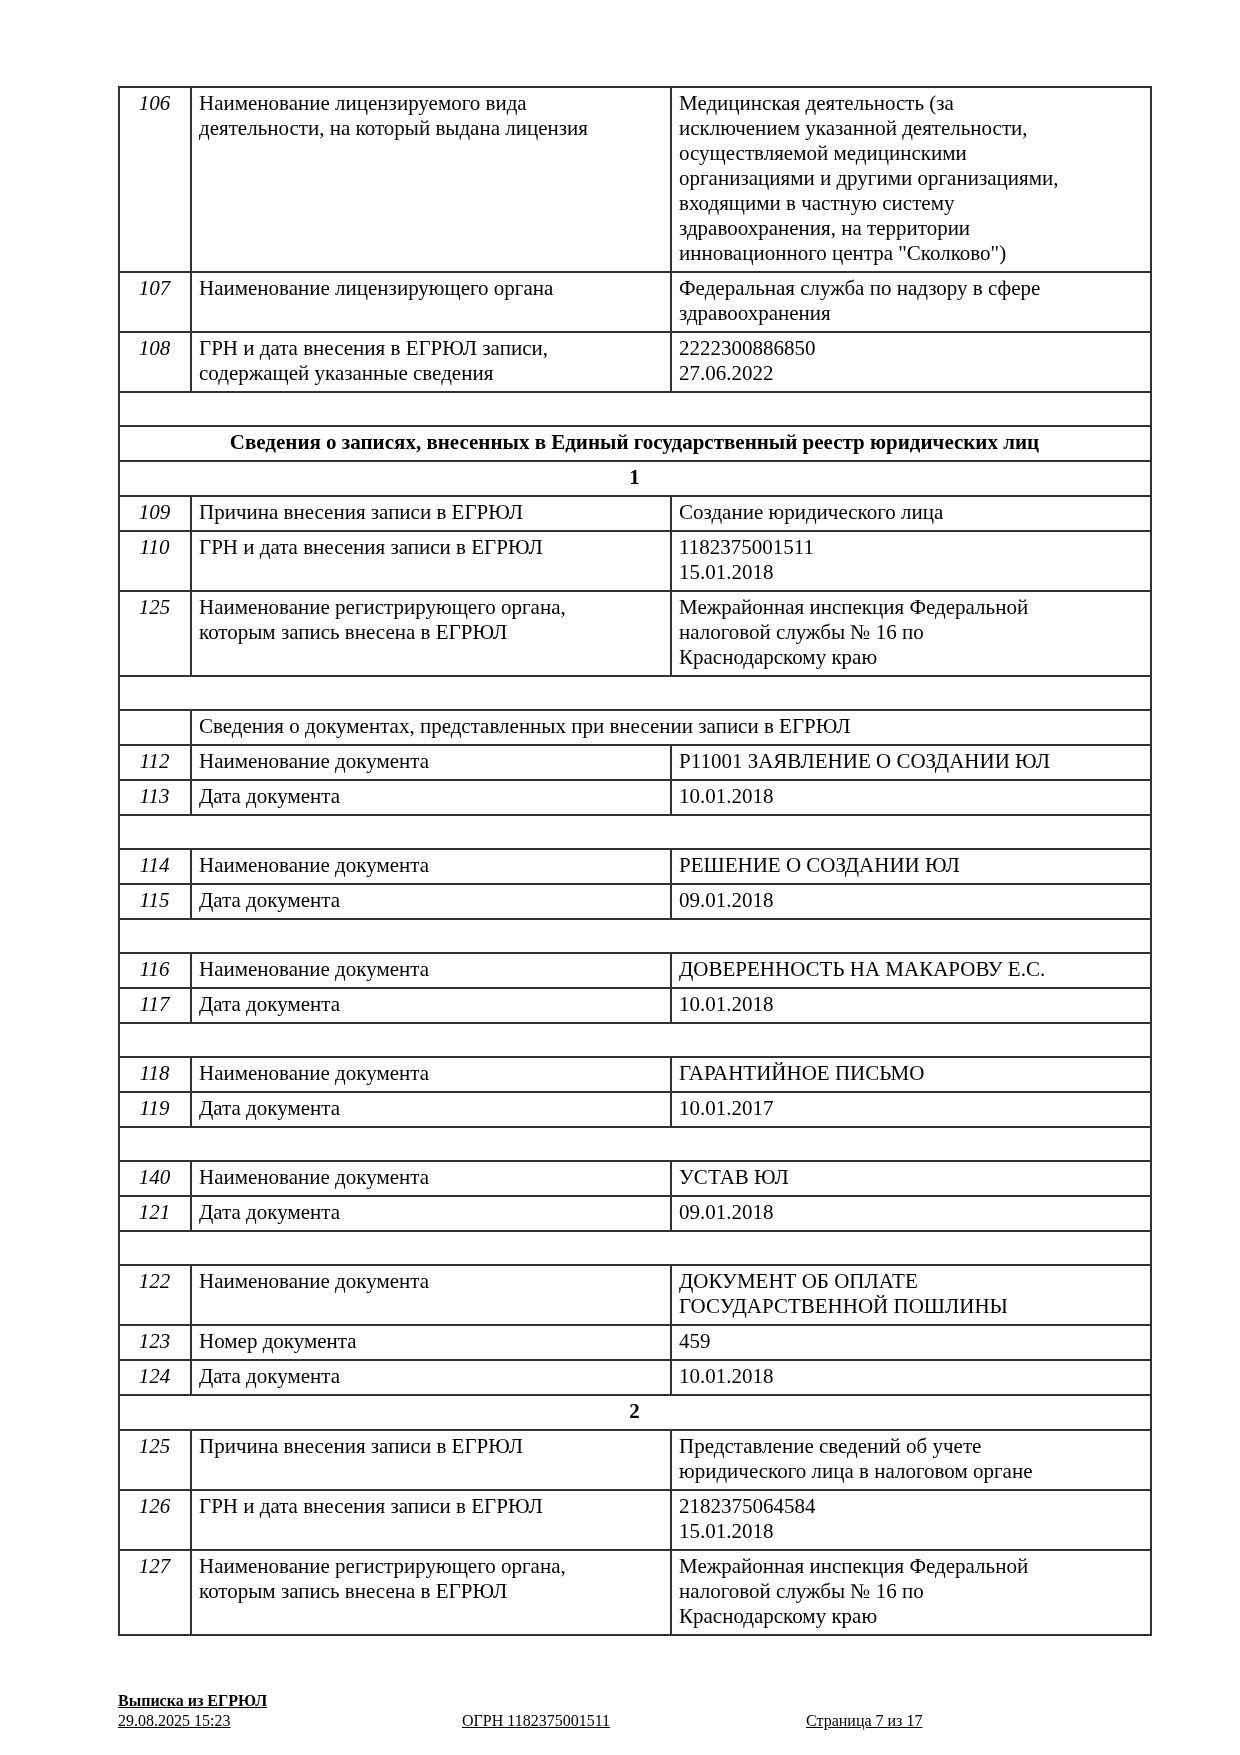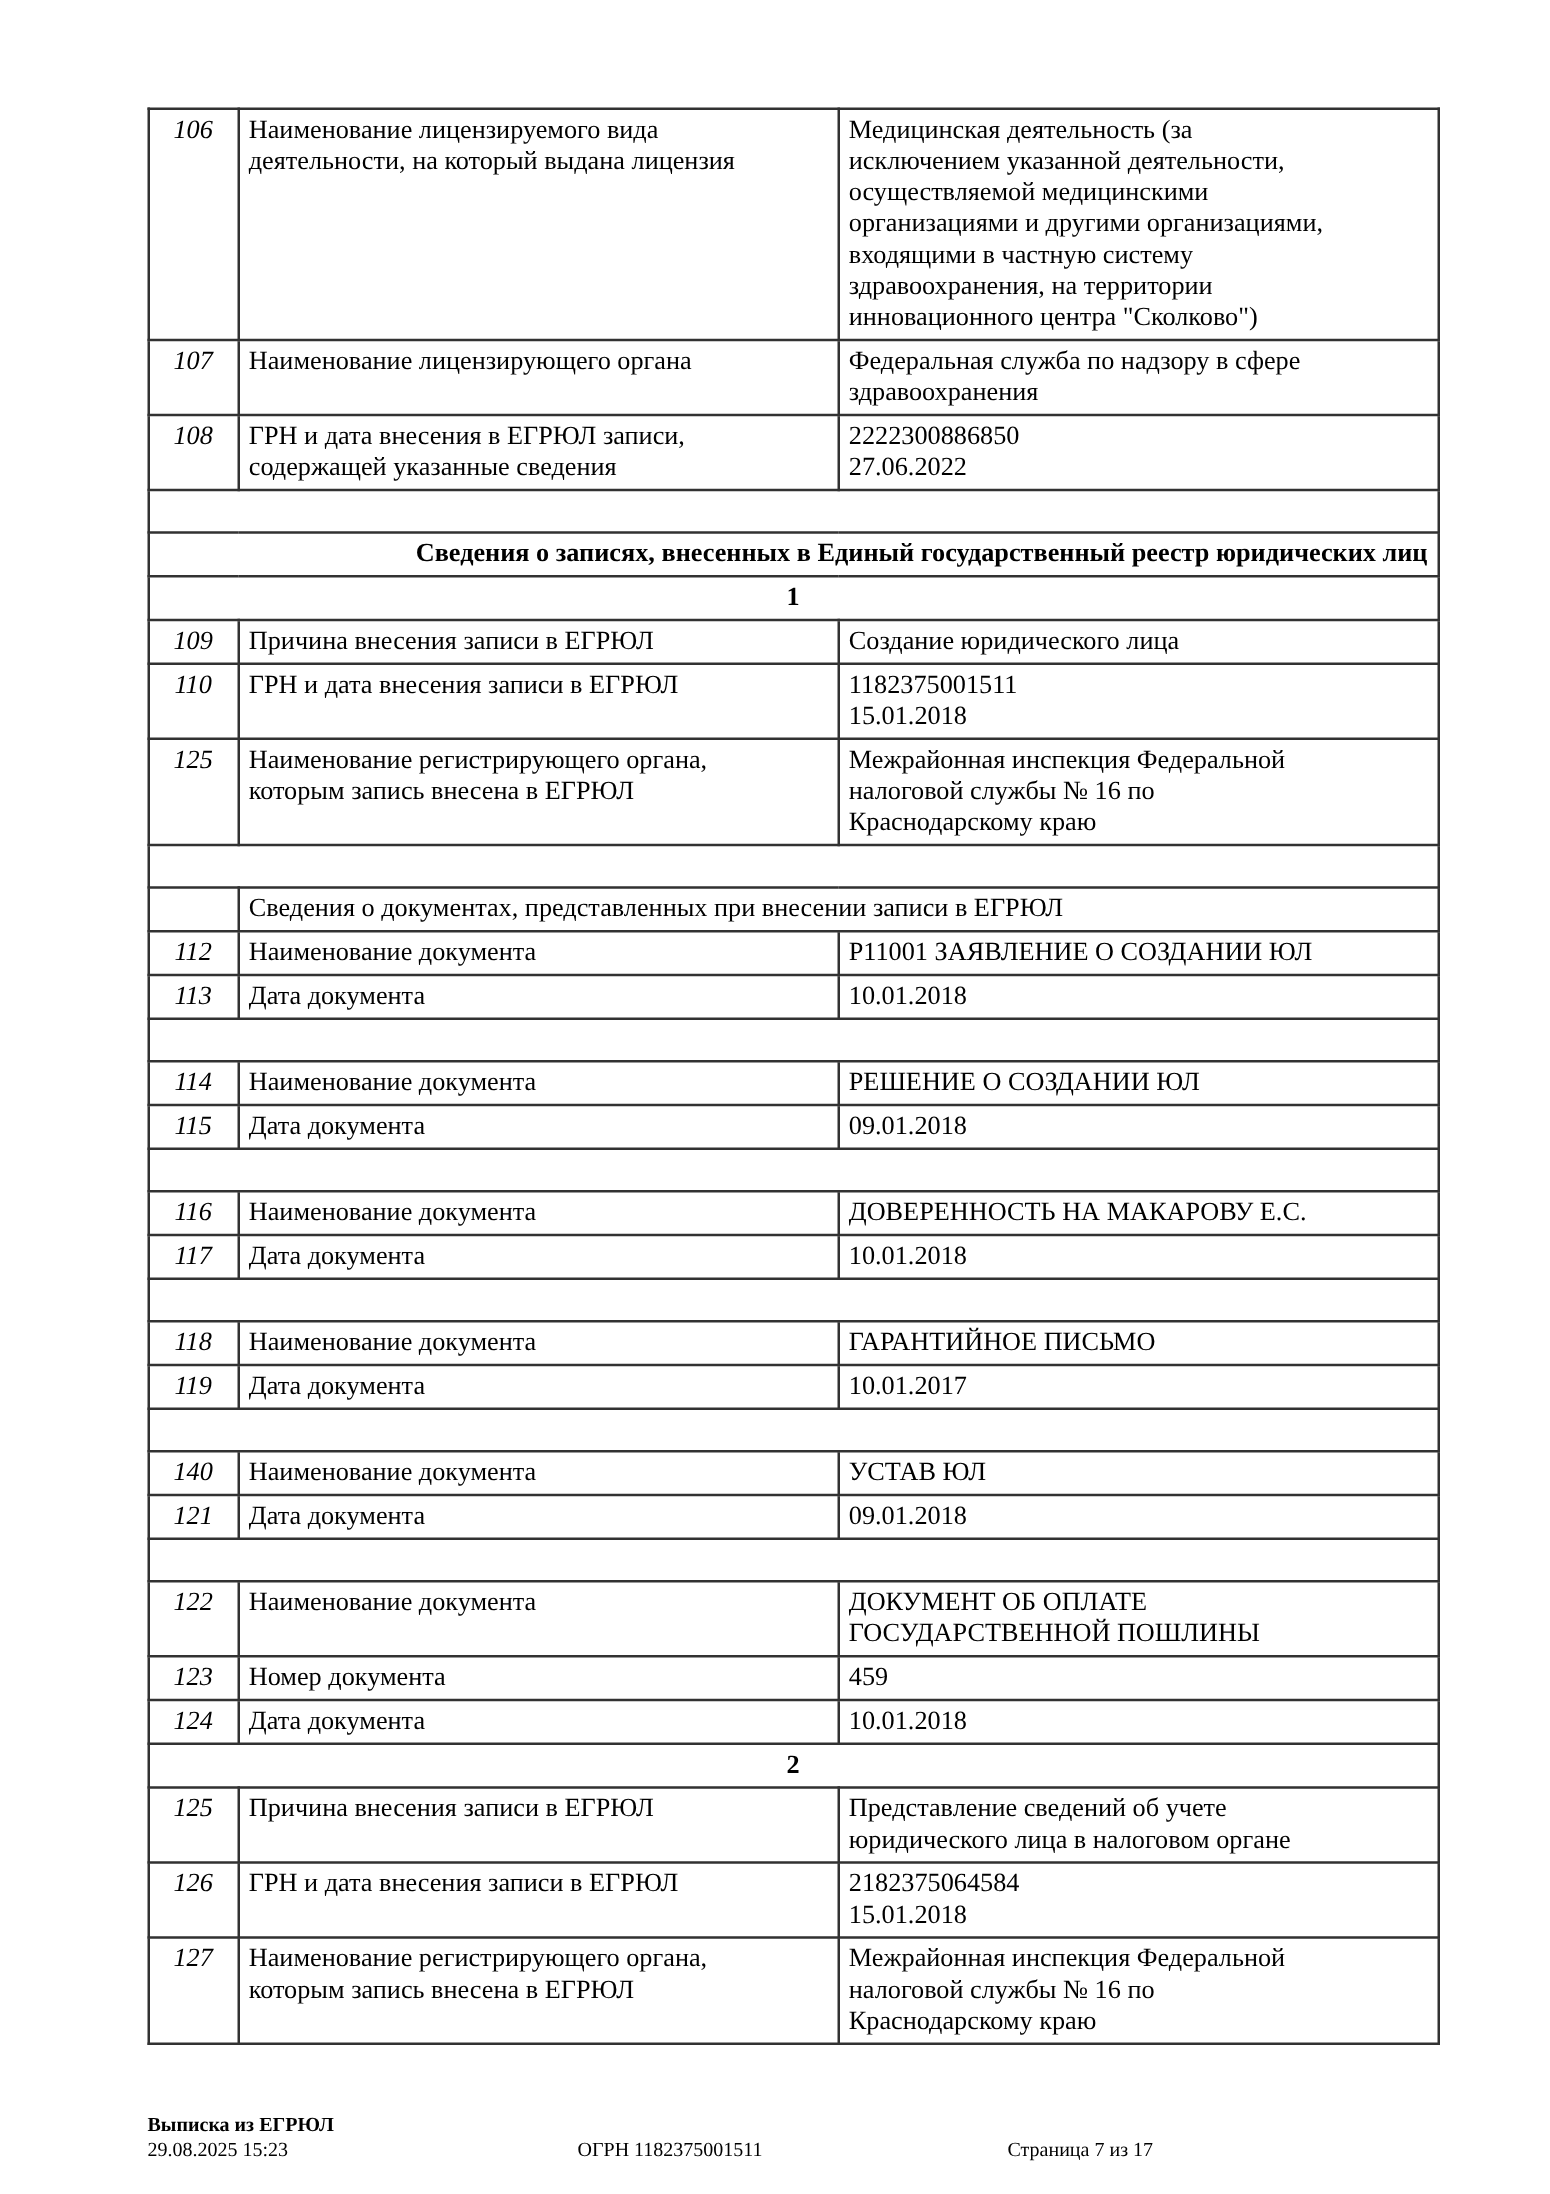--- a/index.html
+++ b/index.html
@@ -37,38 +37,39 @@
     padding-left: 2px;
     padding-right: 2px;
     font-style: italic;
   }
   tr.row-gap td {
     height: 34px;
     padding: 0;
   }
   tr.row-section_header td {
     font-weight: bold;
-    text-align: right;
+    text-align: center;
     height: 34px;
   }
   tr.row-record td {
     font-weight: bold;
     text-align: center;
     height: 34px;
   }
   tr.row-subheader td.cell-sub {
     height: 34px;
   }
   .footer {
     width: 1032px;
     margin-top: 55px;
     display: flex;
     align-items: flex-end;
     font-size: 16px;
     line-height: 20px;
+    text-decoration: underline;
   }
   .footer-left  { flex: 1; text-align: left; }
   .footer-center{ flex: 1; text-align: left; }
   .footer-right { flex: 1; text-align: left; }
   .footer-doc-title { font-weight: bold; }
 </style>
 </head>
 <body>
 
 <div class="page">

